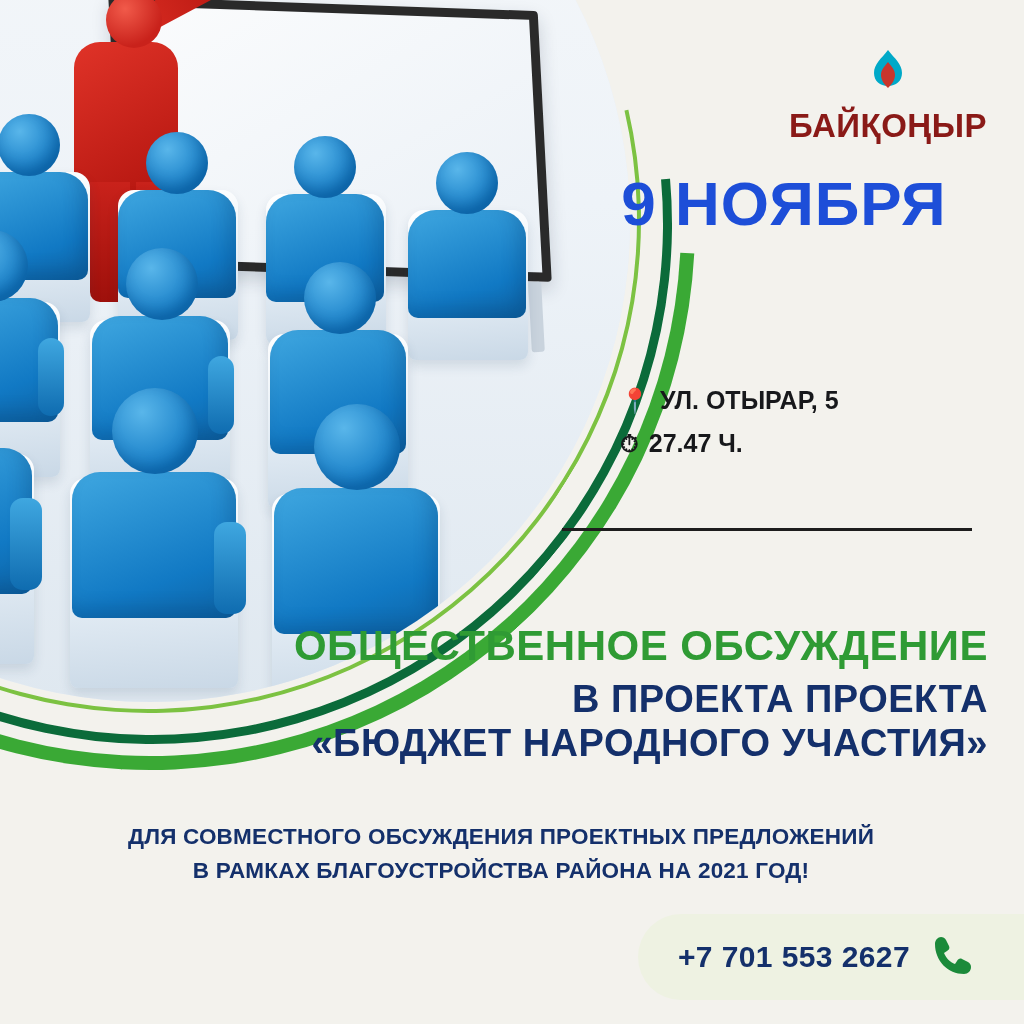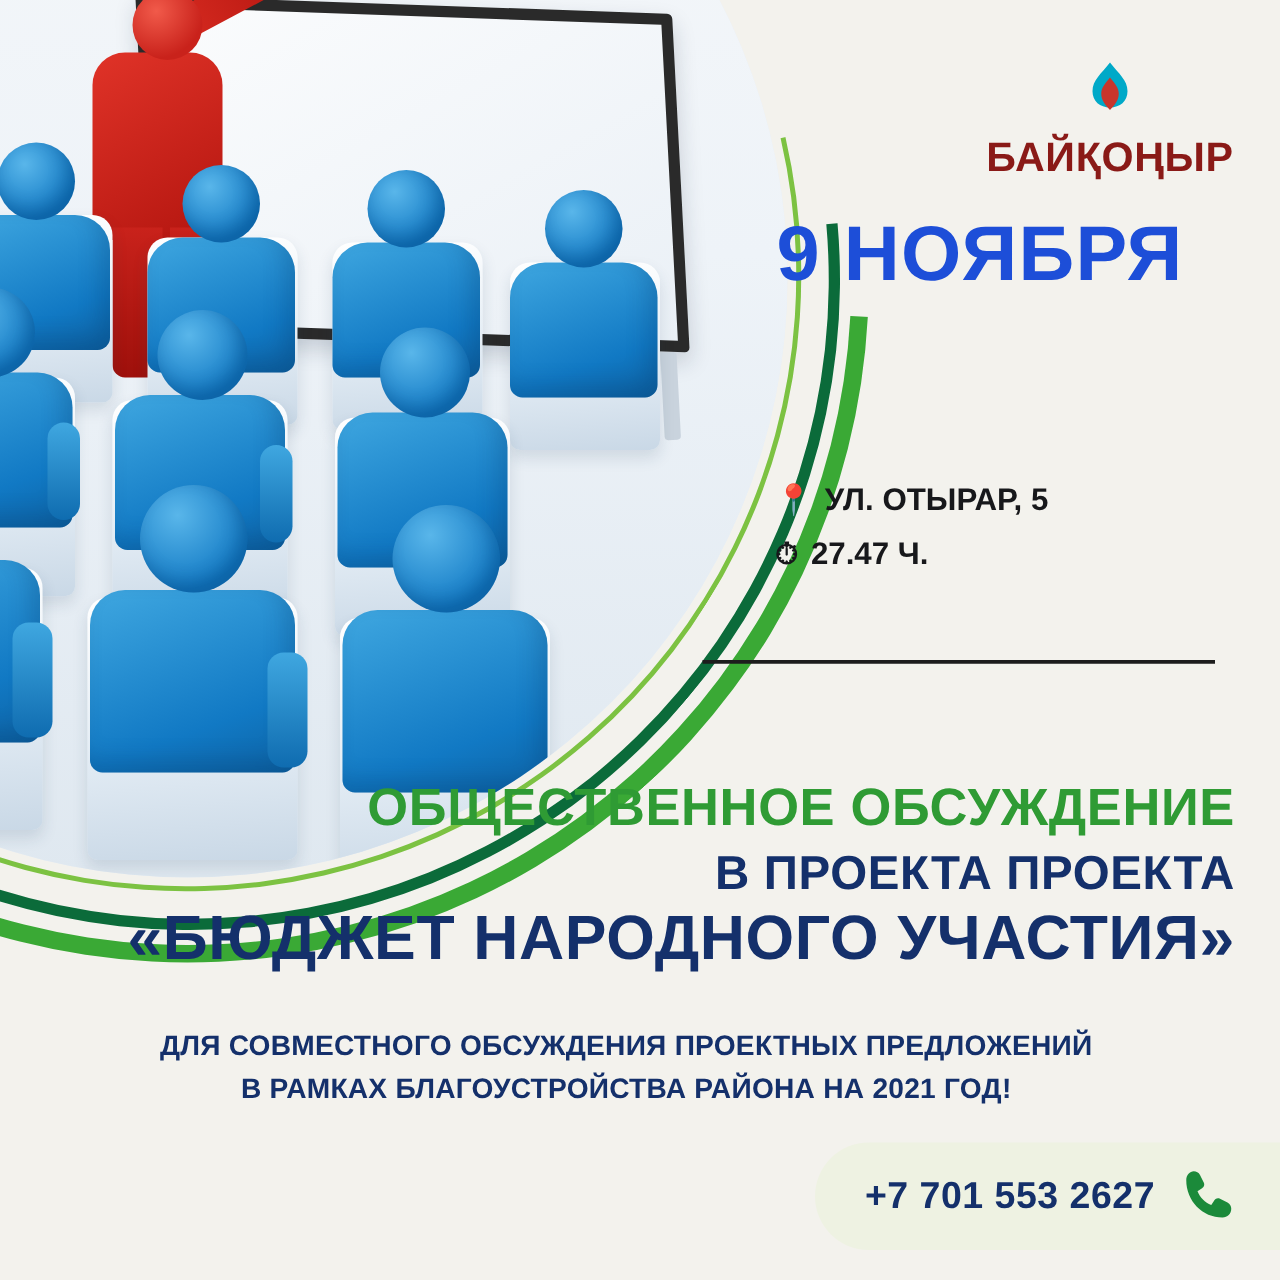--- a/index.html
+++ b/index.html
@@ -207,21 +207,21 @@
     color: #2f9b34;
     line-height: 1.06;
   }
   .h2 {
     font-size: 38px; font-weight: 700; letter-spacing: .5px;
     color: #14306b;
     line-height: 1.18;
     margin-top: 8px;
   }
   .h3 {
-    font-size: 50px; font-weight: 700; letter-spacing: .5px;
+    font-size: 38px; font-weight: 700; letter-spacing: .5px;
     color: #14306b;
     line-height: 1.18;
   }
 
   
   .body-text {
     position: absolute;
     left: 0; right: 22px; top: 820px;
     text-align: center;
     color: #14306b;
@@ -229,21 +229,21 @@
     font-size: 22.5px;
     line-height: 1.52;
     letter-spacing: .2px;
   }
 
   
   .phone-pill {
     position: absolute;
     right: 0; bottom: 24px;
     height: 86px;
-    padding: 0 34px 0 40px;
+    padding: 0 48px 0 40px;
     display: flex;
     align-items: center;
     gap: 18px;
     background: #eef2e2;
     border-radius: 46px 0 0 46px;
   }
   .phone-number {
     font-size: 30px; font-weight: 700; color: #14306b;
     letter-spacing: .4px;
   }

